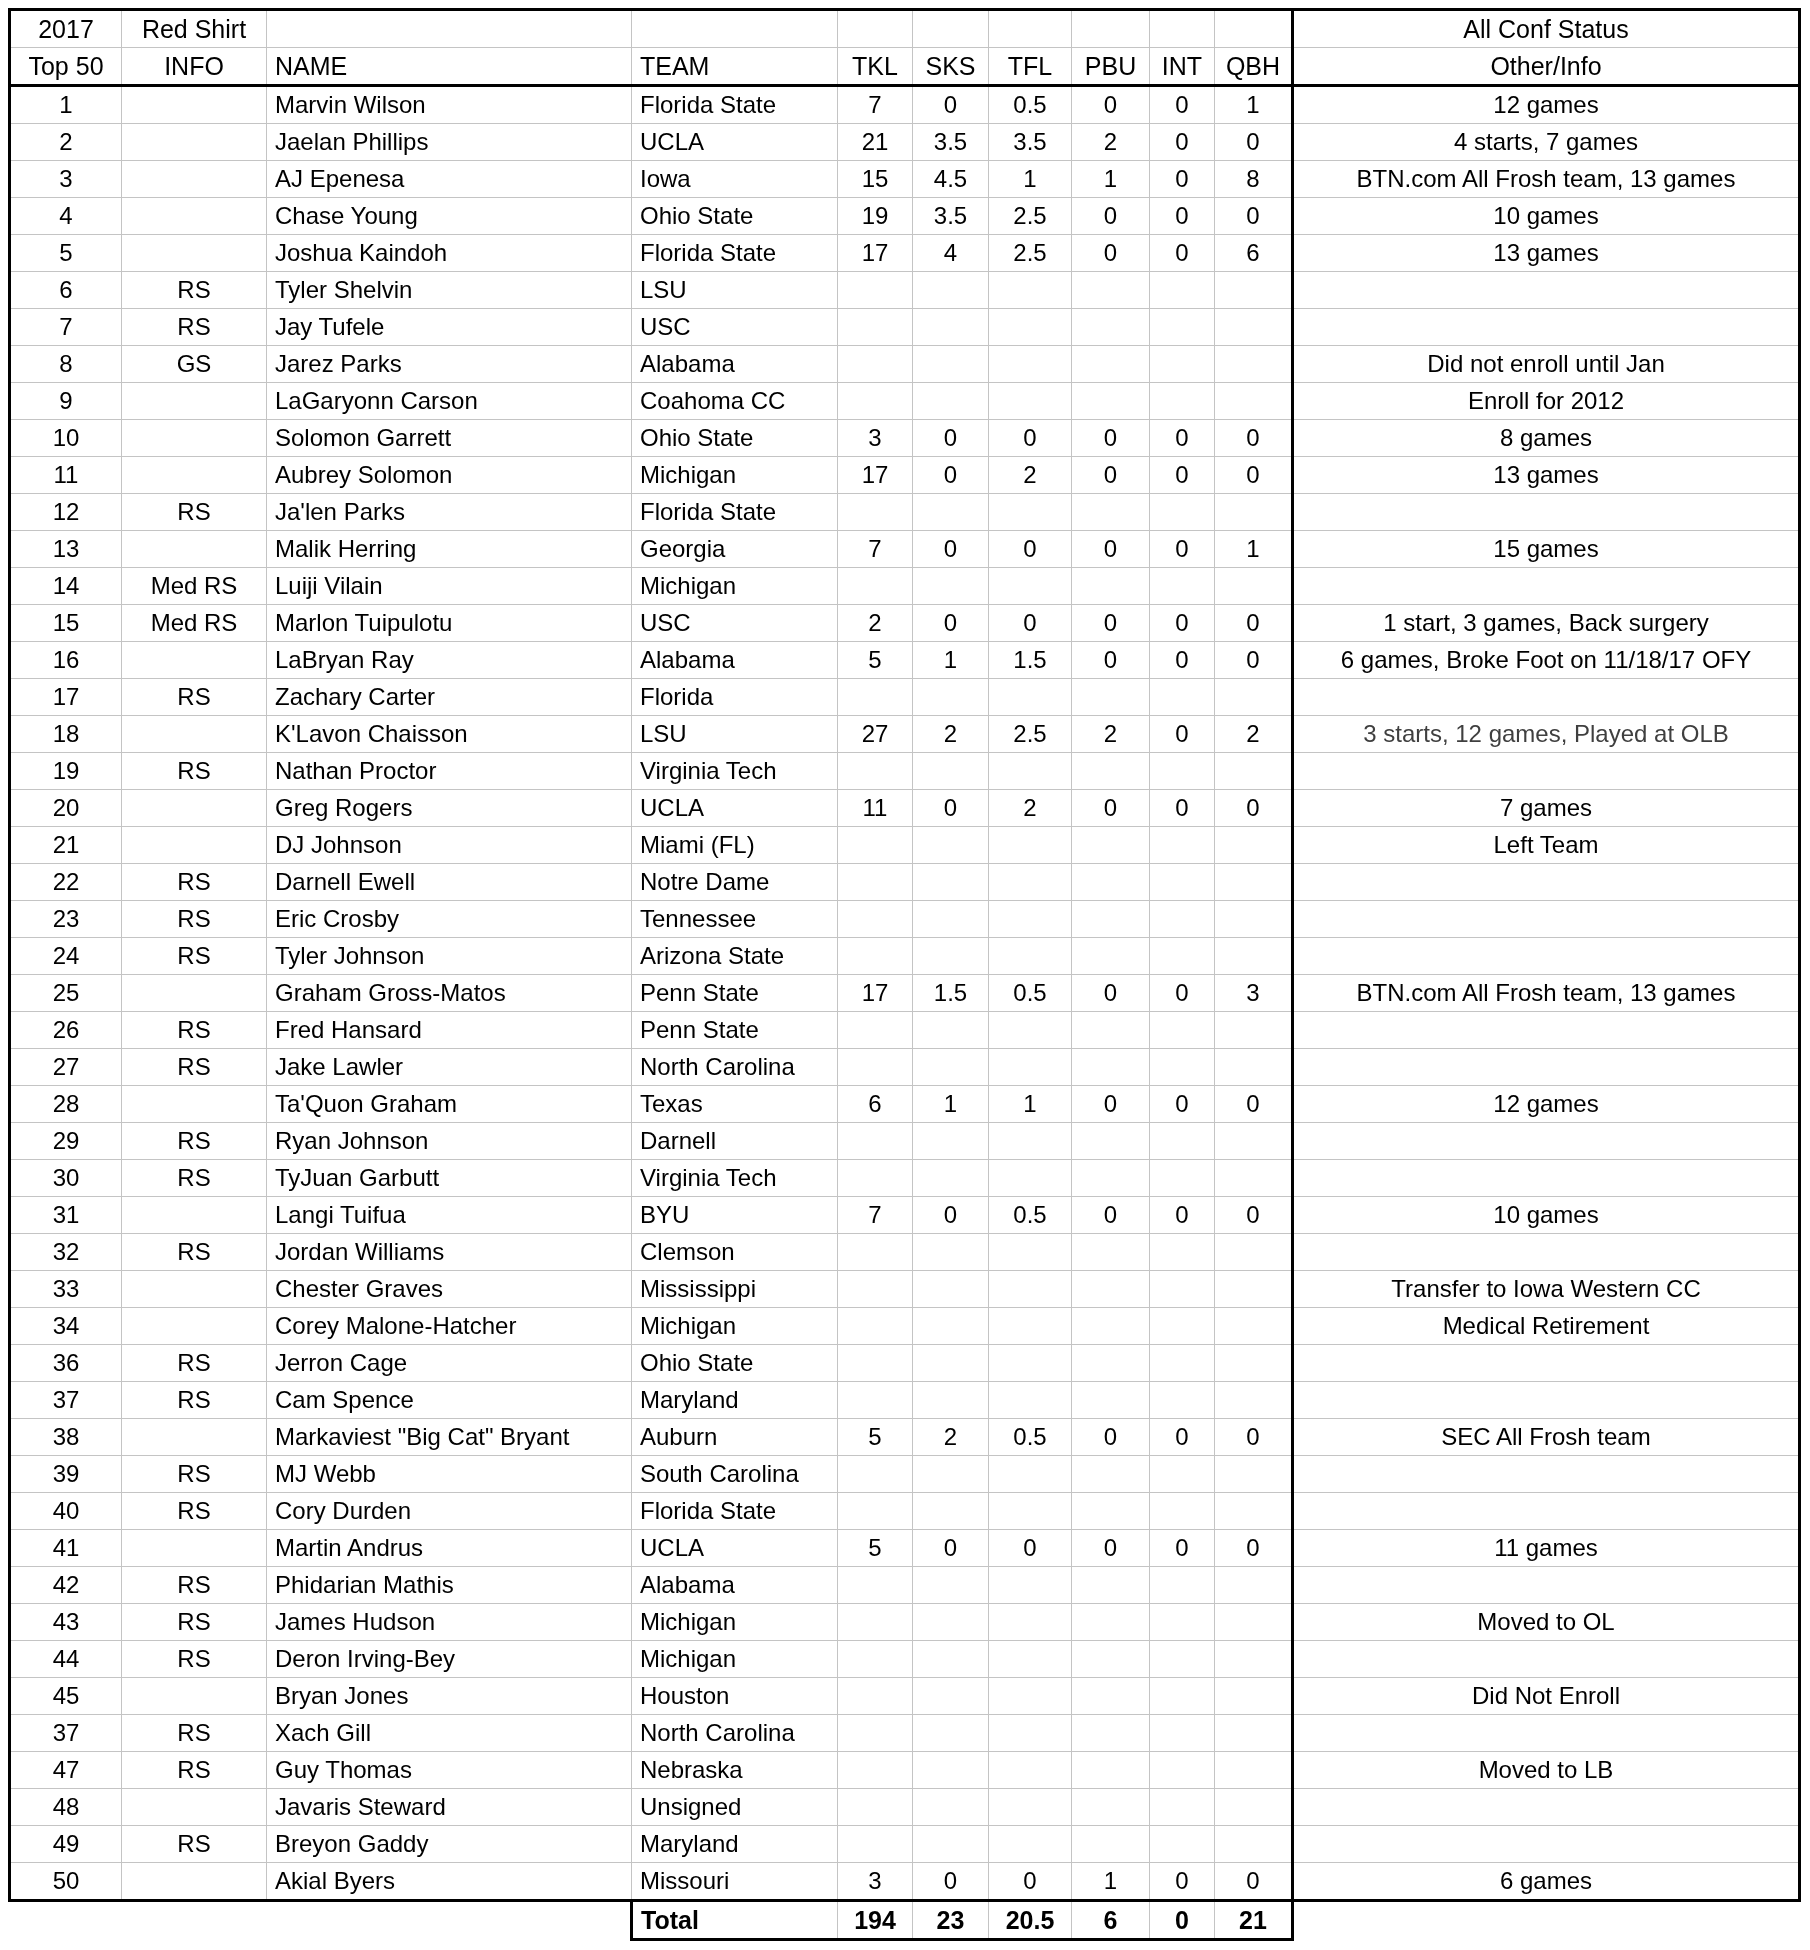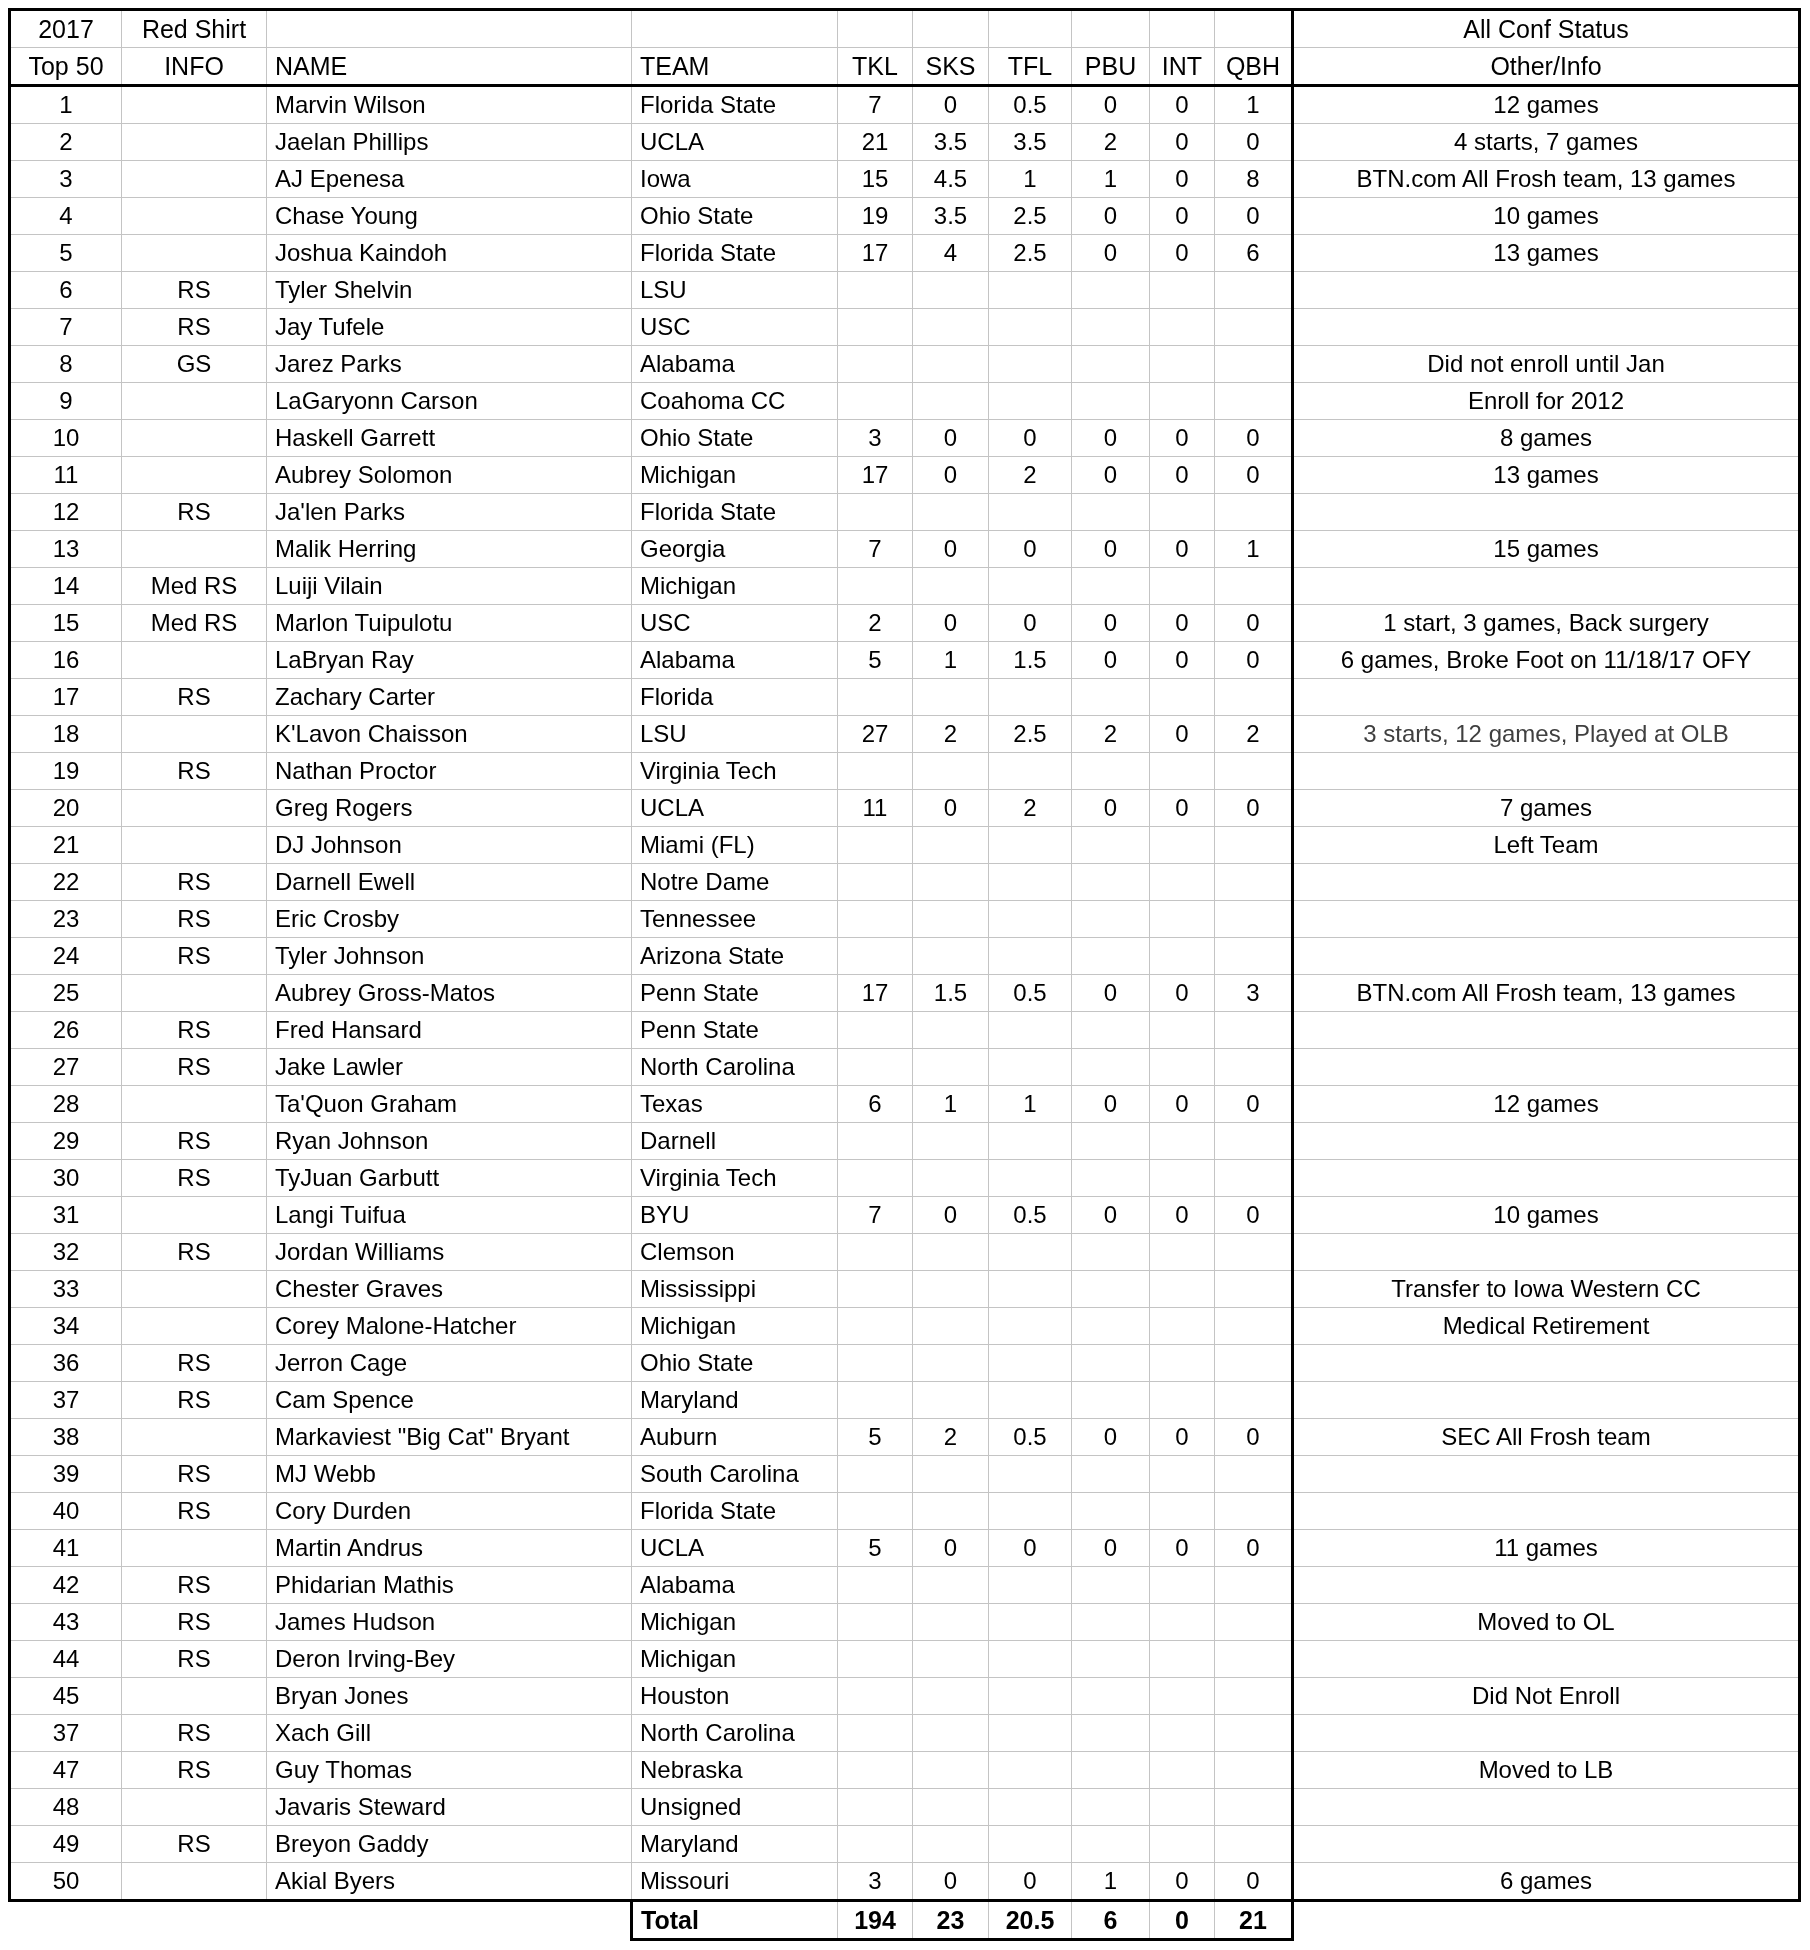--- a/index.html
+++ b/index.html
@@ -187,21 +187,21 @@
           <td class="c-stat"></td>
           <td class="c-stat"></td>
           <td class="c-stat"></td>
           <td class="c-stat"></td>
           <td class="c-stat"></td>
           <td class="c-info bl br">Enroll for 2012</td>
         </tr>
         <tr>
           <td class="c-rank bl">10</td>
           <td class="c-rs"></td>
-          <td class="c-name">Haskell Garrett</td>
+          <td class="c-name">Solomon Garrett</td>
           <td class="c-team">Ohio State</td>
           <td class="c-stat">3</td>
           <td class="c-stat">0</td>
           <td class="c-stat">0</td>
           <td class="c-stat">0</td>
           <td class="c-stat">0</td>
           <td class="c-stat">0</td>
           <td class="c-info bl br">8 games</td>
         </tr>
         <tr>
@@ -382,21 +382,21 @@
           <td class="c-stat"></td>
           <td class="c-stat"></td>
           <td class="c-stat"></td>
           <td class="c-stat"></td>
           <td class="c-stat"></td>
           <td class="c-info bl br"></td>
         </tr>
         <tr>
           <td class="c-rank bl">25</td>
           <td class="c-rs"></td>
-          <td class="c-name">Aubrey Gross-Matos</td>
+          <td class="c-name">Graham Gross-Matos</td>
           <td class="c-team">Penn State</td>
           <td class="c-stat">17</td>
           <td class="c-stat">1.5</td>
           <td class="c-stat">0.5</td>
           <td class="c-stat">0</td>
           <td class="c-stat">0</td>
           <td class="c-stat">3</td>
           <td class="c-info bl br">BTN.com All Frosh team, 13 games</td>
         </tr>
         <tr>

